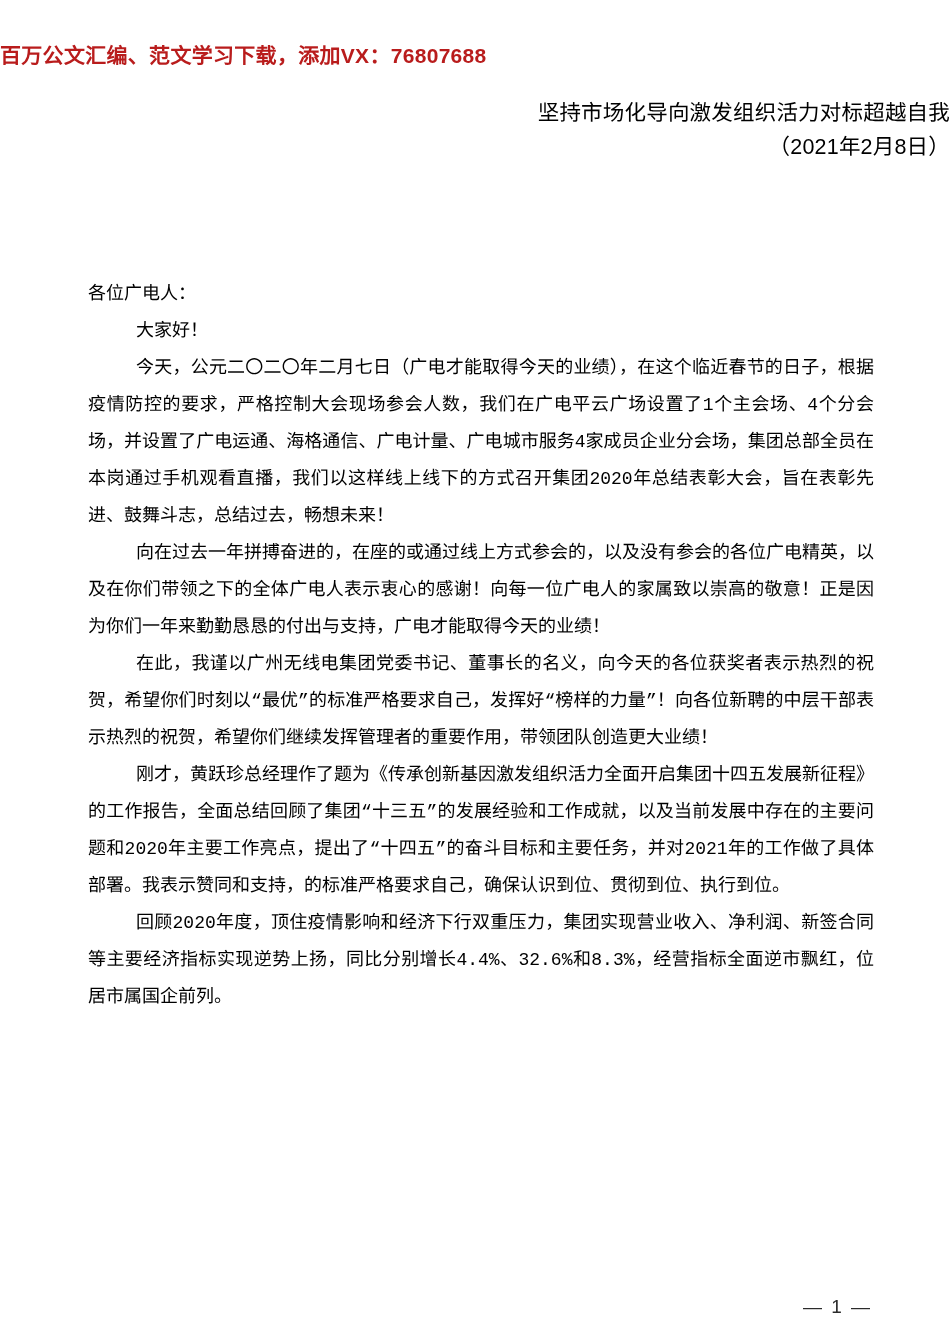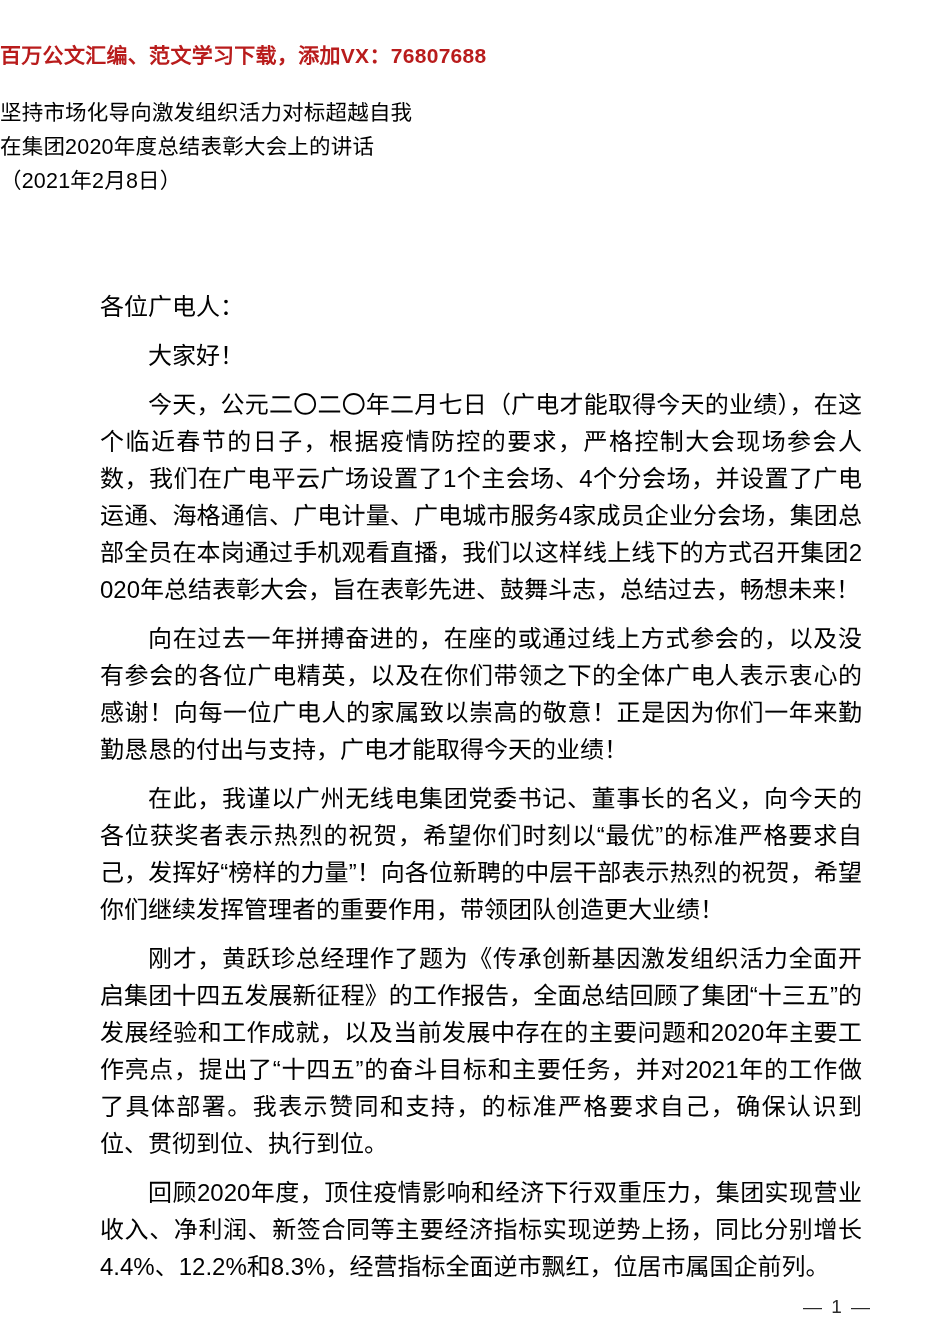--- a/index.html
+++ b/index.html
@@ -38,46 +38,47 @@
     line-height: 28px;
     white-space: nowrap;
   }
 
   
   .title-block {
     position: absolute;
     top: 96px;
     left: 0;
     width: 950px;
-    text-align: left;
+    text-align: right;
   }
   .title-line {
     font-size: 21.5px;
     line-height: 34px;
     color: #000;
     letter-spacing: 0.2px;
     white-space: nowrap;
   }
 
   
   .body-block {
     position: absolute;
     top: 276px;
     left: 88px;
     width: 786px;
   }
   .para {
-    font-size: 24px;
+    font-size: 18px;
     line-height: 37px;
     text-align: justify;
     text-justify: inter-ideograph;
     letter-spacing: 0px;
-    margin: 12px;
+    margin: 0;
     text-indent: 0;
     word-break: break-all;
+    font-family: Liberation Mono, monospace;
   }
   .para.indent {
     text-indent: 48px;
   }
 
   
   .footer {
     position: absolute;
     left: 0;
     top: 1296px;
@@ -92,29 +93,28 @@
 </style>
 </head>
 <body>
 
 <div class="page">
 
   <div class="promo-banner">百万公文汇编、范文学习下载，添加VX：76807688</div>
 
   <div class="title-block">
     <div class="title-line">坚持市场化导向激发组织活力对标超越自我</div>
-    <div class="title-line">在集团2020年度总结表彰大会上的讲话</div>
     <div class="title-line">（2021年2月8日）</div>
   </div>
 
   <div class="body-block">
     <p class="para">各位广电人：</p>
     <p class="para indent">大家好！</p>
     <p class="para indent">今天，公元二〇二〇年二月七日（广电才能取得今天的业绩），在这个临近春节的日子，根据疫情防控的要求，严格控制大会现场参会人数，我们在广电平云广场设置了1个主会场、4个分会场，并设置了广电运通、海格通信、广电计量、广电城市服务4家成员企业分会场，集团总部全员在本岗通过手机观看直播，我们以这样线上线下的方式召开集团2020年总结表彰大会，旨在表彰先进、鼓舞斗志，总结过去，畅想未来！</p>
     <p class="para indent">向在过去一年拼搏奋进的，在座的或通过线上方式参会的，以及没有参会的各位广电精英，以及在你们带领之下的全体广电人表示衷心的感谢！向每一位广电人的家属致以崇高的敬意！正是因为你们一年来勤勤恳恳的付出与支持，广电才能取得今天的业绩！</p>
     <p class="para indent">在此，我谨以广州无线电集团党委书记、董事长的名义，向今天的各位获奖者表示热烈的祝贺，希望你们时刻以“最优”的标准严格要求自己，发挥好“榜样的力量”！向各位新聘的中层干部表示热烈的祝贺，希望你们继续发挥管理者的重要作用，带领团队创造更大业绩！</p>
     <p class="para indent">刚才，黄跃珍总经理作了题为《传承创新基因激发组织活力全面开启集团十四五发展新征程》的工作报告，全面总结回顾了集团“十三五”的发展经验和工作成就，以及当前发展中存在的主要问题和2020年主要工作亮点，提出了“十四五”的奋斗目标和主要任务，并对2021年的工作做了具体部署。我表示赞同和支持，的标准严格要求自己，确保认识到位、贯彻到位、执行到位。</p>
-    <p class="para indent">回顾2020年度，顶住疫情影响和经济下行双重压力，集团实现营业收入、净利润、新签合同等主要经济指标实现逆势上扬，同比分别增长4.4%、12.2%和8.3%，经营指标全面逆市飘红，位居市属国企前列。</p>
+    <p class="para indent">回顾2020年度，顶住疫情影响和经济下行双重压力，集团实现营业收入、净利润、新签合同等主要经济指标实现逆势上扬，同比分别增长4.4%、32.6%和8.3%，经营指标全面逆市飘红，位居市属国企前列。</p>
   </div>
 
   <div class="footer">— 1 —</div>
 
 </div>
 
 </body></html>

